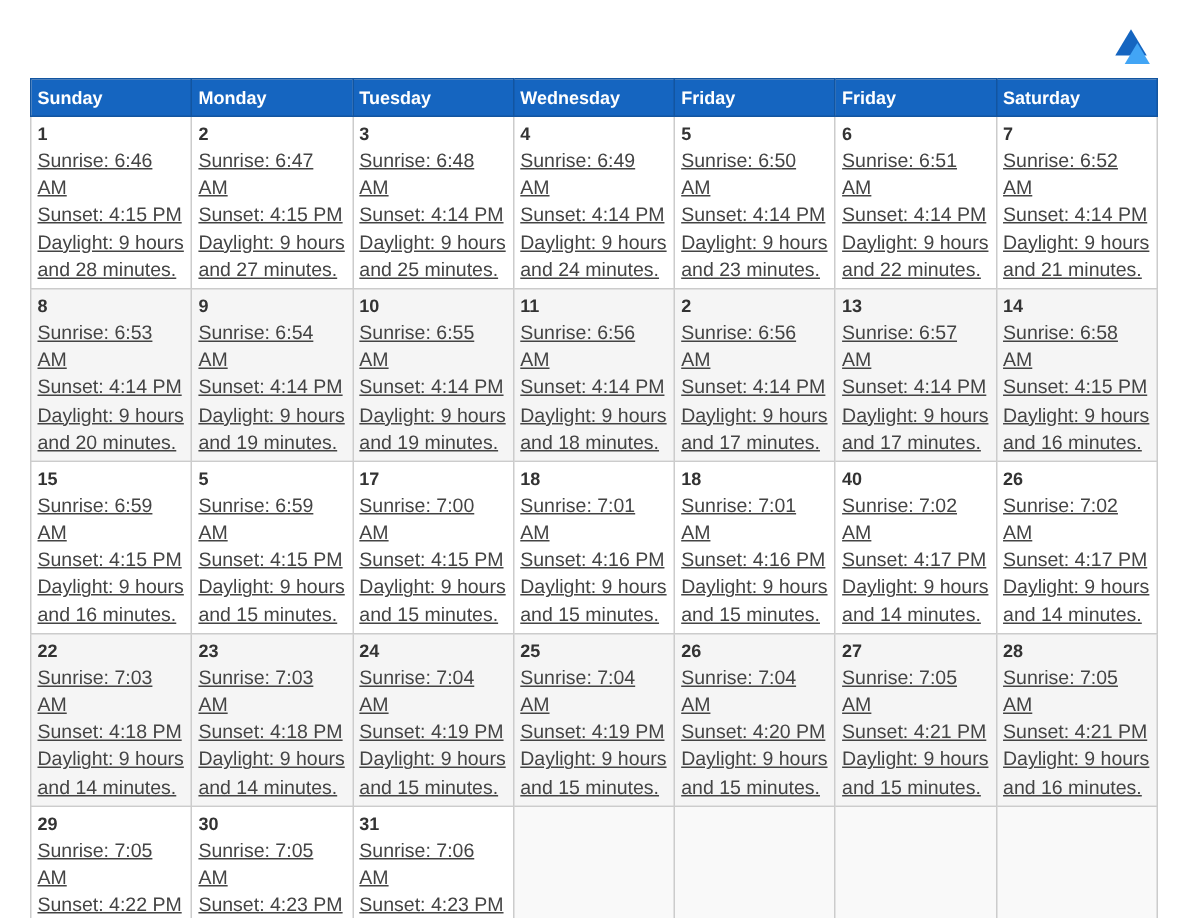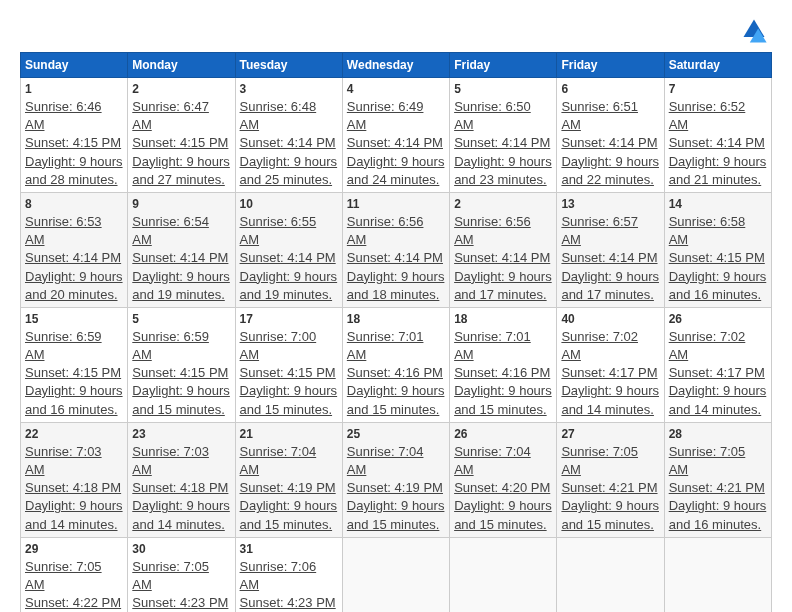--- a/index.html
+++ b/index.html
@@ -315,21 +315,21 @@
         </td>
           <td>
           <span class="day-num">23</span>
           <div class="day-info">
             Sunrise: 7:03 AM<br>
             Sunset: 4:18 PM<br>
             Daylight: 9 hours and 14 minutes.
           </div>
         </td>
           <td>
-          <span class="day-num">21</span>
+          <span class="day-num">24</span>
           <div class="day-info">
             Sunrise: 7:04 AM<br>
             Sunset: 4:19 PM<br>
             Daylight: 9 hours and 15 minutes.
           </div>
         </td>
           <td>
           <span class="day-num">25</span>
           <div class="day-info">
             Sunrise: 7:04 AM<br>

